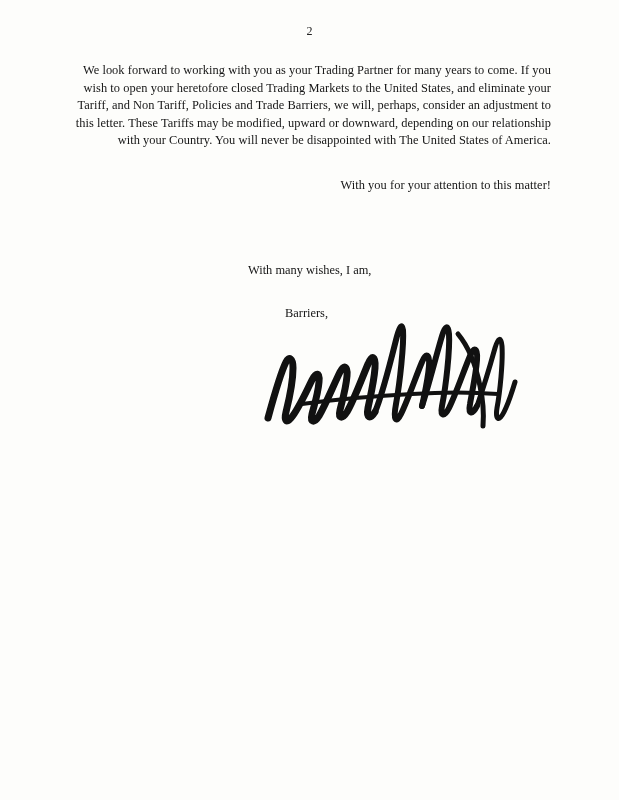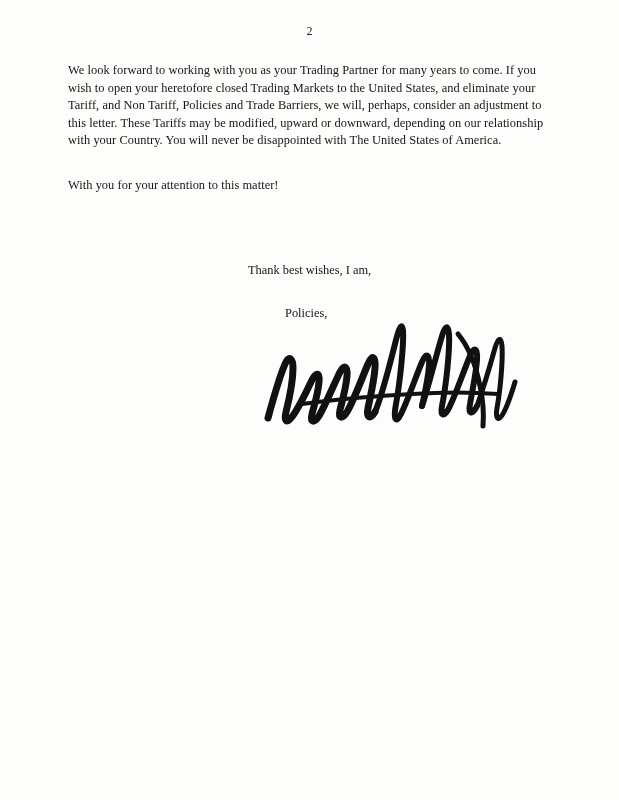--- a/index.html
+++ b/index.html
@@ -32,21 +32,21 @@
   }
   .body-block {
     position: absolute;
     top: 62px;
     left: 68px;
     width: 483px;
   }
   .para {
     font-size: 12.4px;
     line-height: 17.6px;
-    text-align: left;
+    text-align: right;
     color: #151515;
     margin: 0 0 0 0;
     letter-spacing: 0.05px;
   }
   .para-gap {
     height: 27px;
   }
   .closing-block {
     position: absolute;
     top: 262px;
@@ -83,22 +83,22 @@
 
   <div class="page-number">2</div>
 
   <div class="body-block">
     <p class="para">We look forward to working with you as your Trading Partner for many years to come. If you wish to open your heretofore closed Trading Markets to the United States, and eliminate your Tariff, and Non Tariff, Policies and Trade Barriers, we will, perhaps, consider an adjustment to this letter. These Tariffs may be modified, upward or downward, depending on our relationship with your Country. You will never be disappointed with The United States of America.</p>
     <div class="para-gap"></div>
     <p class="para">With you for your attention to this matter!</p>
   </div>
 
   <div class="closing-block">
-    <div class="closing-line">Thank best wishes, I am,</div>
-    <div class="sincerely-line">Policies,</div>
+    <div class="closing-line">With many wishes, I am,</div>
+    <div class="sincerely-line">Barriers,</div>
   </div>
 
   <div class="signature-wrap">
     <svg width="260" height="150" viewBox="0 0 260 150">
       <g fill="none" stroke="#111111" stroke-linecap="round" stroke-linejoin="round">
         <path stroke-width="7" d="M6,118 C12,96 18,74 24,62 C27,56 31,58 31,68 C31,82 27,100 24,112 C22,120 24,124 29,118 C36,110 44,92 50,80 C54,72 58,72 57,82 C56,94 52,106 50,114 C48,122 52,124 57,116 C64,104 72,84 78,72 C82,64 86,66 85,76 C84,88 80,102 78,110 C76,118 80,120 85,112 C92,100 100,78 106,64 C110,54 114,56 113,68 C112,82 108,98 106,108 C104,118 108,120 113,112"></path>
         <path stroke-width="6" d="M113,112 C120,96 128,64 134,40 C137,28 140,22 141,30 C142,44 138,82 134,104 C131,120 134,124 139,114 C146,100 154,76 160,62 C164,52 168,54 167,66 C166,80 162,96 160,106"></path>
         <path stroke-width="6" d="M160,106 C166,88 174,56 180,36 C183,26 186,24 187,34 C188,50 184,86 180,106 C178,116 182,118 187,108 C194,94 202,70 208,56 C212,46 216,48 215,60 C214,74 210,92 208,104 C206,114 210,116 215,106"></path>
         <path stroke-width="5" d="M215,106 C220,92 228,66 233,48 C236,38 239,36 240,46 C241,62 238,92 235,108 C233,120 237,122 242,112 C246,104 250,92 253,82"></path>
         <path stroke-width="5" d="M196,34 C206,46 214,66 218,86 C221,100 222,114 221,126"></path>

